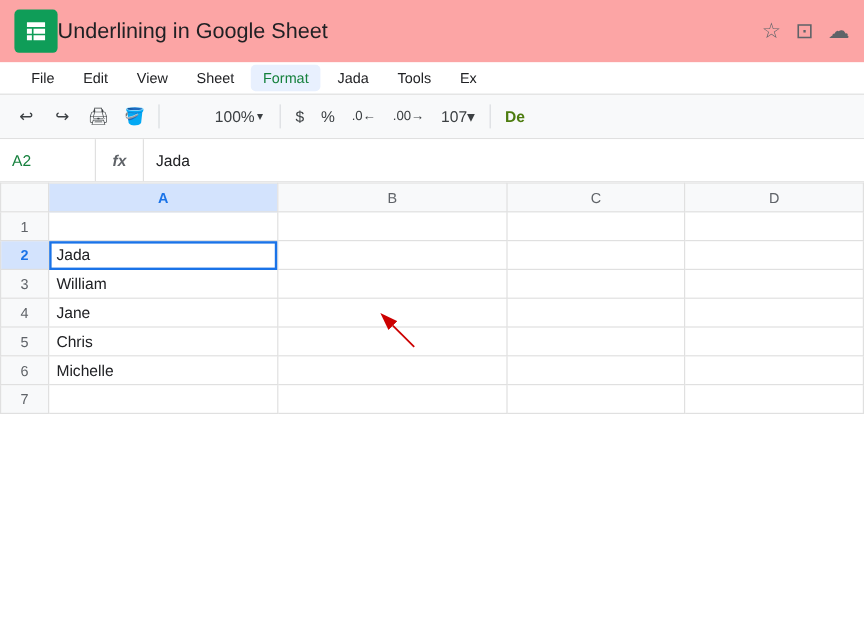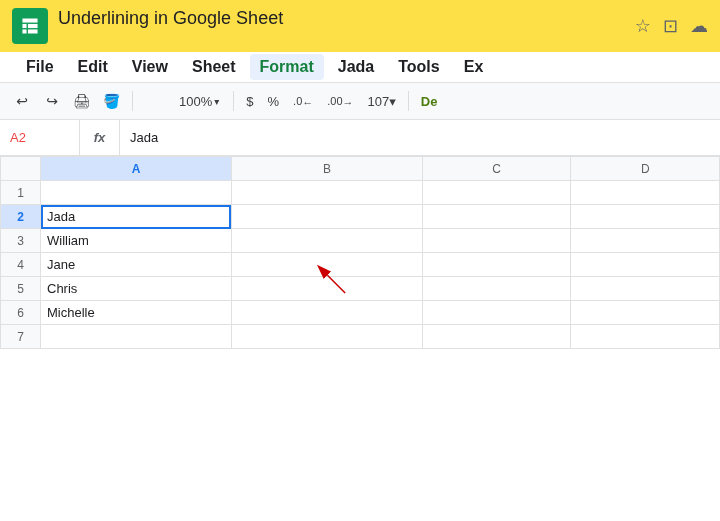--- a/index.html
+++ b/index.html
@@ -1,23 +1,23 @@
 <!DOCTYPE html>
 <html><head>
   <meta charset="utf-8">
   <style>
     * { box-sizing: border-box; margin: 0; padding: 0; }
     body { font-family: Arial, sans-serif; background: #fff; width: 720px; height: 521px; overflow: hidden; }
 
     
     .title-bar {
       display: flex;
+      align-items: center;
       padding: 8px 12px;
-      gap: 10px;
-      background: #fde047;
+      background: #fca5a5;
     }
     .app-logo {
       width: 36px;
       height: 36px;
       background: #0f9d58;
       border-radius: 4px;
       display: flex;
       align-items: center;
       justify-content: center;
       flex-shrink: 0;
@@ -40,25 +40,24 @@
     
     .menu-bar {
       display: flex;
       align-items: center;
       padding: 2px 16px;
       gap: 4px;
       background: #fff;
     }
     .menu-item {
       padding: 4px 10px;
-      font-size: 16px;
+      font-size: 12px;
       color: #202124;
       cursor: pointer;
       border-radius: 4px;
-      font-weight: bold;
     }
     .menu-item.active { background: #e8f0fe; color: #15803d; }
 
     
     .toolbar {
       display: flex;
       align-items: center;
       padding: 4px 8px;
       gap: 2px;
       background: #f8f9fa;
@@ -108,21 +107,21 @@
       display: flex;
       align-items: center;
       border-bottom: 1px solid #e0e0e0;
       background: #fff;
       height: 36px;
     }
     .cell-ref {
       width: 80px;
       padding: 0 10px;
       font-size: 13px;
-      color: #ef4444;
+      color: #15803d;
       border-right: 1px solid #e0e0e0;
       height: 100%;
       display: flex;
       align-items: center;
     }
     .formula-icon {
       width: 40px;
       display: flex;
       align-items: center;
       justify-content: center;

